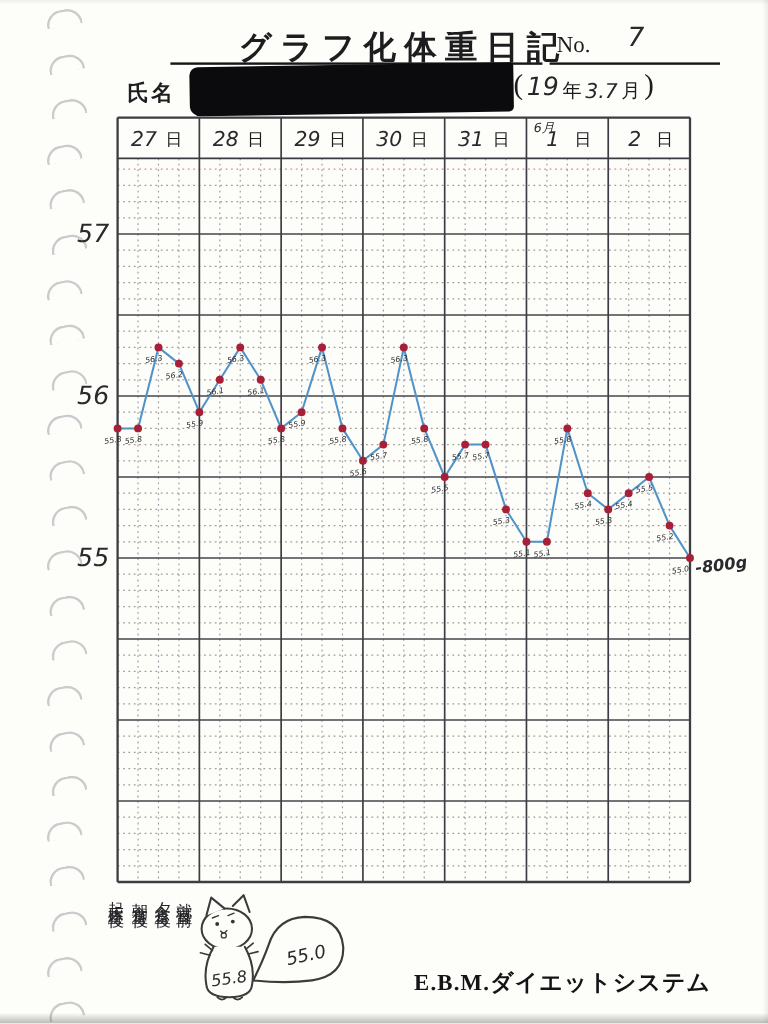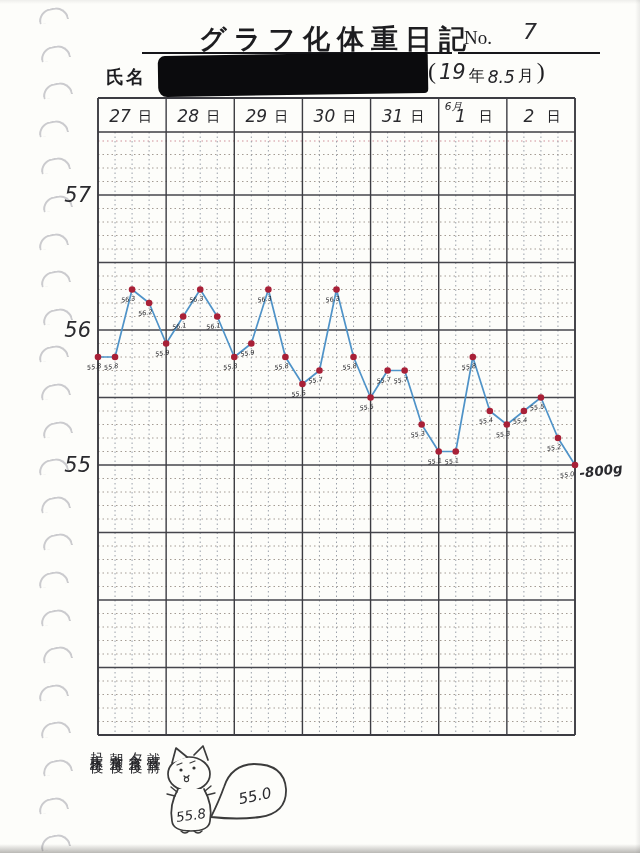--- a/index.html
+++ b/index.html
@@ -75,21 +75,21 @@
   <div class="abs title-underline"></div>
   <div class="abs no-label print-serif">No.</div>
   <div class="abs no-value hand">7</div>
   <div class="abs no-underline"></div>
   <div class="abs name-label">氏名</div>
   <div class="abs redaction"></div>
   <div class="abs period">
     <span class="p-paren print-serif">(</span>
     <span class="p-year hand">19</span>
     <span class="p-unit print-serif">年</span>
-    <span class="p-month hand">8.5</span>
+    <span class="p-month hand">3.7</span>
     <span class="p-unit print-serif">月</span>
     <span class="p-paren print-serif">)</span>
   </div>
 
   <svg id="chart-svg" width="640" height="853" viewBox="0 0 640 853">
     <g id="g-grid">
         <line x1="98" y1="721.5" x2="575" y2="721.5" stroke="#a59c94" stroke-width="1" stroke-dasharray="1.5 3"></line>
         <line x1="98" y1="708" x2="575" y2="708" stroke="#a59c94" stroke-width="1" stroke-dasharray="1.5 3"></line>
         <line x1="98" y1="694.5" x2="575" y2="694.5" stroke="#a59c94" stroke-width="1" stroke-dasharray="1.5 3"></line>
         <line x1="98" y1="681" x2="575" y2="681" stroke="#a59c94" stroke-width="1" stroke-dasharray="1.5 3"></line>
@@ -267,17 +267,18 @@
       <path d="M211,817 Q219,801 224,787 Q231,765 254,764 Q284,764 286,789 Q287,813 260,817 Q238,820 211,817 Z" fill="#fdfdfa" stroke-width="1.8"></path>
       <text class="hand-t" x="255" y="801" font-size="15" text-anchor="middle" transform="rotate(-12 255 796)">55.0</text>
     </g>
   </svg>
 
   <span class="abs slot-label" style="left:87px;">起床直後</span>
   <span class="abs slot-label" style="left:107px;">朝食直後</span>
   <span class="abs slot-label" style="left:126px;">夕食直後</span>
   <span class="abs slot-label" style="left:144px;">就寝直前</span>
 
+  <div class="abs footer">E.B.M.ダイエットシステム</div>
 
   <div class="abs edge-top"></div>
   <div class="abs edge-right"></div>
   <div class="abs edge-bottom"></div>
 </div>
 
 </body></html>

